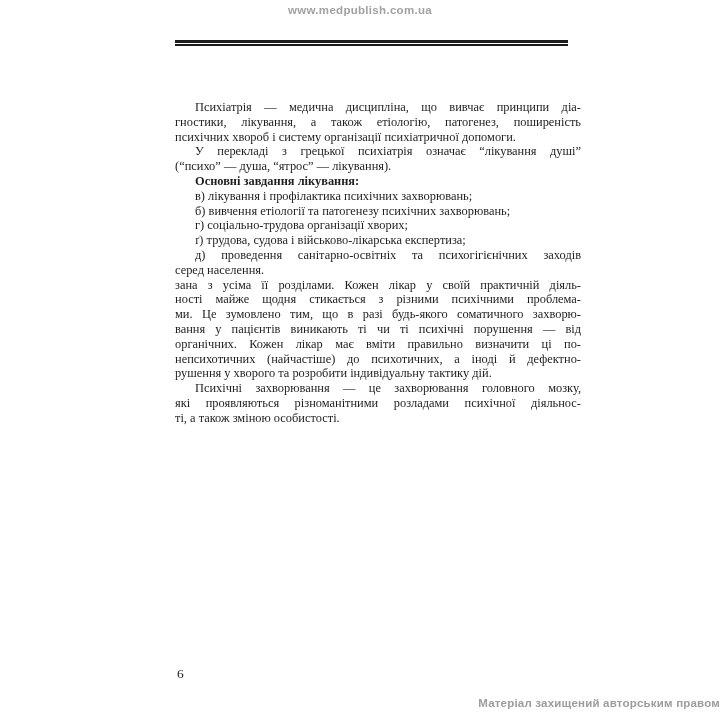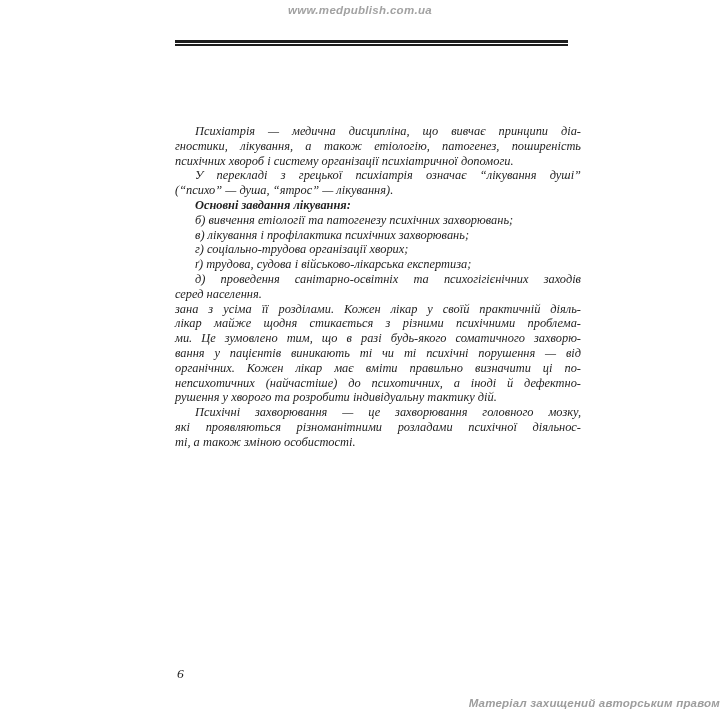--- a/index.html
+++ b/index.html
@@ -3,21 +3,20 @@
 <meta charset="utf-8">
 <style>
   html, body { margin: 0; padding: 0; background: #ffffff; }
   .page {
     position: relative;
     width: 720px;
     height: 720px;
     background: #ffffff;
     overflow: hidden;
     font-family: "Liberation Serif", serif;
-    font-style: italic;
   }
   .header-url {
     position: absolute;
     top: 4px; left: 0; right: 0;
     text-align: center;
     font-family: "Liberation Sans", sans-serif;
     font-weight: bold;
     font-size: 11.5px;
     letter-spacing: 0.3px;
     color: #a2a2a2;
@@ -35,21 +34,21 @@
     position: absolute;
     top: 85px; left: 177px;
     font-family: "Liberation Sans", sans-serif;
     font-weight: bold;
     font-size: 23px;
     letter-spacing: 0.5px;
     color: #141414;
   }
   .body-text {
     position: absolute;
-    top: 124px; left: 175px;
+    top: 100px; left: 175px;
     width: 406px;
     font-family: "Liberation Serif", serif;
     font-size: 12.4px;
     line-height: 14.8px;
     color: #1e1e1e;
   }
   .para { margin: 0; }
   .para.lead-bold { font-weight: bold; }
   .line { text-align: left; }
   .line.first { text-indent: 20px; }
@@ -88,38 +87,38 @@
         <div class="line">психічних хвороб і систему організації психіатричної допомоги.</div>
       </div>
       <div class="para body">
         <div class="line first j">У перекладі з грецької психіатрія означає “лікування душі”</div>
         <div class="line">(“психо” — душа, “ятрос” — лікування).</div>
       </div>
       <div class="para lead-bold">
         <div class="line first">Основні завдання лікування:</div>
       </div>
       <div class="para list">
-        <div class="line first">б) вивчення етіології та патогенезу психічних захворювань;</div>
+        <div class="line first">в) лікування і профілактика психічних захворювань;</div>
       </div>
       <div class="para list">
-        <div class="line first">в) лікування і профілактика психічних захворювань;</div>
+        <div class="line first">б) вивчення етіології та патогенезу психічних захворювань;</div>
       </div>
       <div class="para list">
         <div class="line first">г) соціально-трудова організації хворих;</div>
       </div>
       <div class="para list">
         <div class="line first">ґ) трудова, судова і військово-лікарська експертиза;</div>
       </div>
       <div class="para list">
         <div class="line first j">д) проведення санітарно-освітніх та психогігієнічних заходів</div>
         <div class="line">серед населення.</div>
       </div>
       <div class="para body">
         <div class="line j">зана з усіма її розділами. Кожен лікар у своїй практичній діяль-</div>
-        <div class="line j">лікар майже щодня стикається з різними психічними проблема-</div>
+        <div class="line j">ності майже щодня стикається з різними психічними проблема-</div>
         <div class="line j">ми. Це зумовлено тим, що в разі будь-якого соматичного захворю-</div>
         <div class="line j">вання у пацієнтів виникають ті чи ті психічні порушення — від</div>
         <div class="line j">органічних. Кожен лікар має вміти правильно визначити ці по-</div>
         <div class="line j">непсихотичних (найчастіше) до психотичних, а іноді й дефектно-</div>
         <div class="line">рушення у хворого та розробити індивідуальну тактику дій.</div>
       </div>
       <div class="para body">
         <div class="line first j">Психічні захворювання — це захворювання головного мозку,</div>
         <div class="line j">які проявляються різноманітними розладами психічної діяльнос-</div>
         <div class="line">ті, а також зміною особистості.</div>

